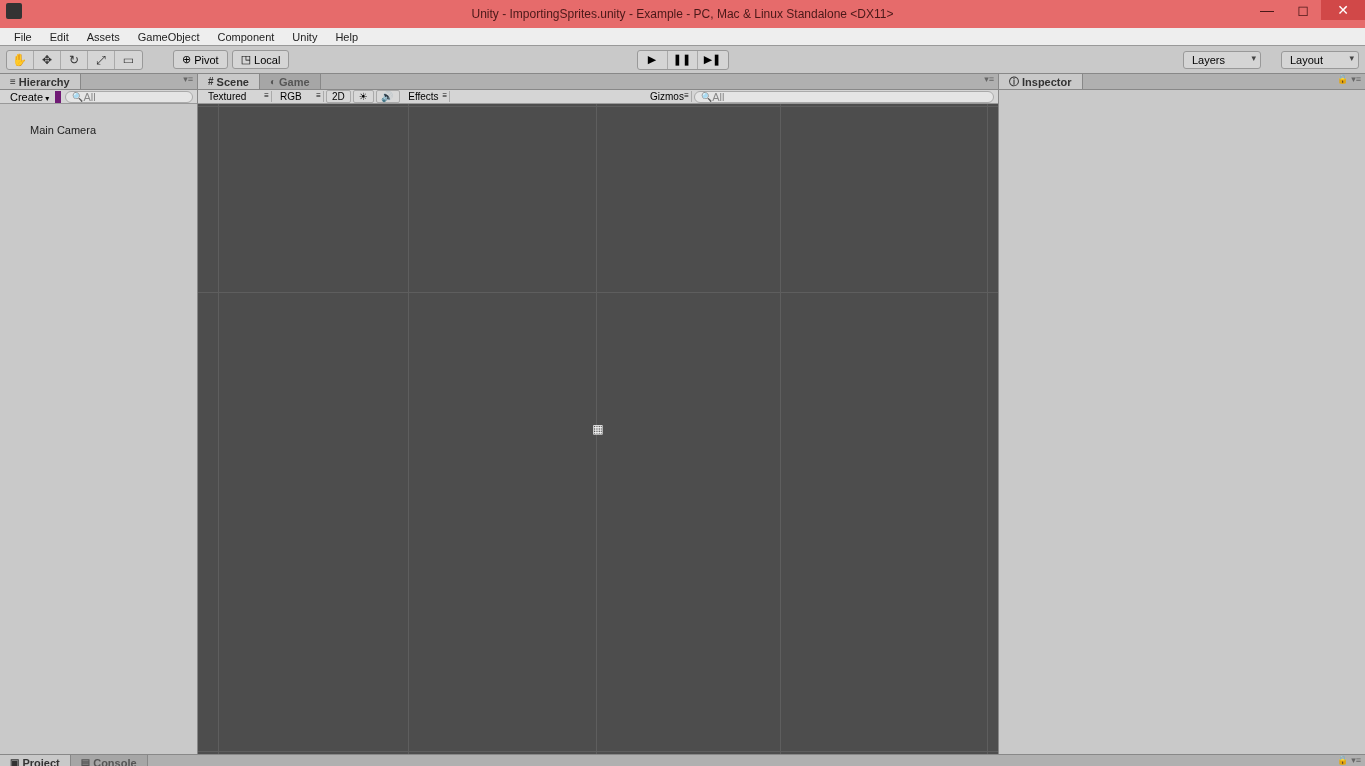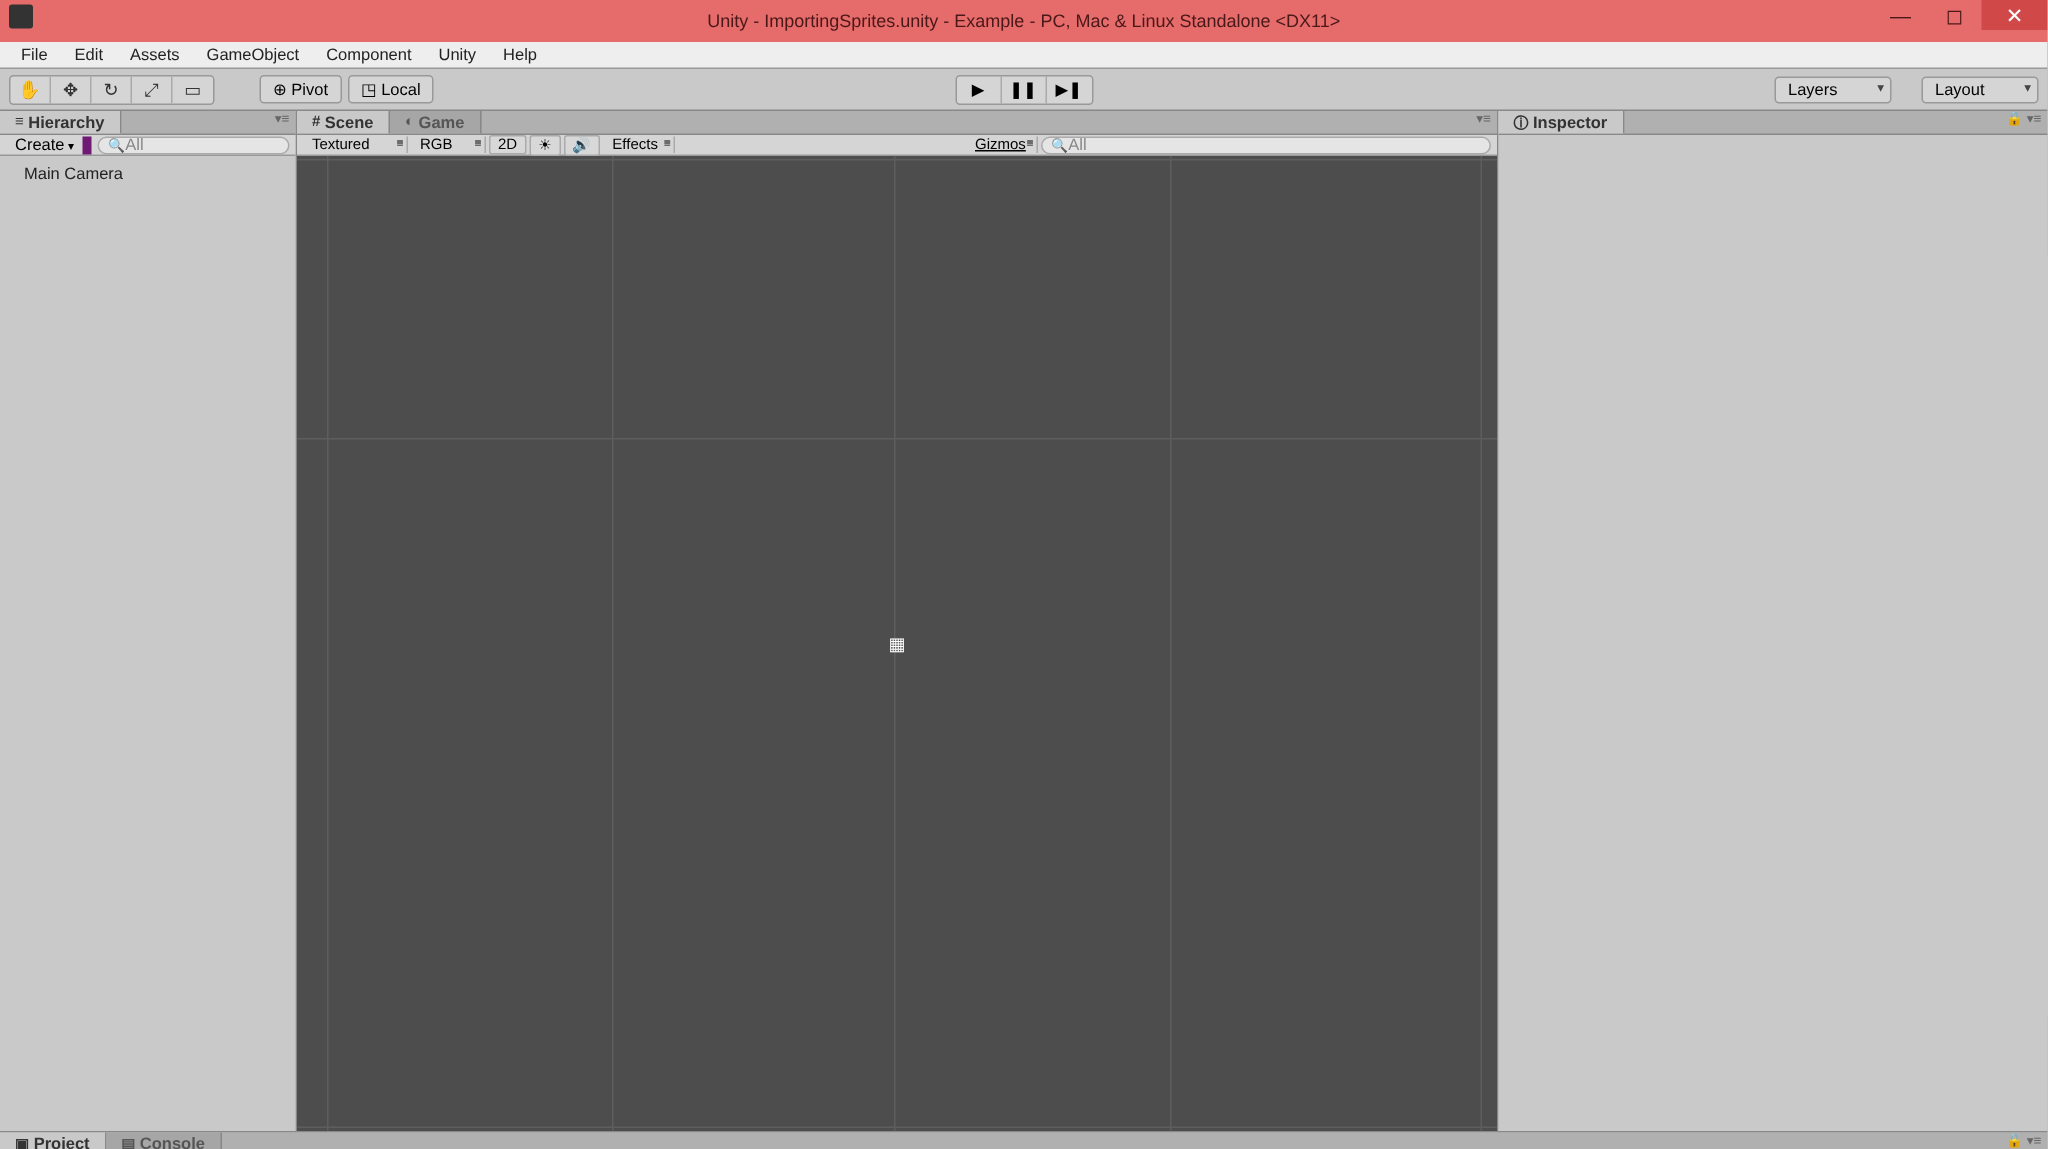--- a/index.html
+++ b/index.html
@@ -27,21 +27,21 @@
 .main-area { display: flex; height: calc(100% - 68px - 18px); }
 .left-col { width: 198px; display: flex; flex-direction: column; border-right: 1px solid #888; }
 .panel-tabs { height: 16px; background: #b0b0b0; display: flex; border-bottom: 1px solid #888; }
 .tab { padding: 1px 10px; background: #c9c9c9; border-right: 1px solid #888; display: flex; align-items: center; gap: 3px; font-weight: bold; color: #333; }
 .tab.inactive { background: #a6a6a6; color: #555; }
 .tab-icon { font-size: 10px; }
 .hierarchy-head { height: 14px; background: #d5d5d5; border-bottom: 1px solid #999; display: flex; align-items: center; padding: 0 4px; gap: 4px; position: relative; }
 .small-dd { padding: 0 6px; border-right: 6px solid #701a75; }
 .small-dd::after { content: " ▾"; font-size: 8px; }
 .search-pill { flex: 1; background: #e5e5e5; border: 1px solid #aaa; border-radius: 8px; height: 12px; padding: 0 6px; font-size: 9px; color: #888; display: flex; align-items: center; }
-.panel-body { flex: 1; background: #c9c9c9; padding: 4px; overflow: auto; }
+.panel-body { flex: 1; background: #c9c9c9; padding: 18px; overflow: auto; }
 .hierarchy-item { padding: 2px 12px; color: #222; }
 .center-col { flex: 1; display: flex; flex-direction: column; border-right: 1px solid #888; }
 .scene-toolbar { height: 14px; background: #d5d5d5; border-bottom: 1px solid #999; display: flex; align-items: center; gap: 2px; padding: 0 4px; }
 .scene-dd { padding: 0 6px; border-right: 1px solid #aaa; position: relative; min-width: 70px; font-size: 10px; }
 .scene-dd::after { content: "≡"; position: absolute; right: 2px; font-size: 8px; }
 .scene-btn { padding: 0 5px; border: 1px solid #aaa; background: #d8d8d8; border-radius: 2px; font-size: 10px; }
 .scene-view { flex: 1; background: #4d4d4d; position: relative; overflow: hidden; }
 .grid-line-v { position: absolute; top: 0; bottom: 0; width: 1px; background: #5e5e5e; }
 .grid-line-h { position: absolute; left: 0; right: 0; height: 1px; background: #5e5e5e; }
 .camera-gizmo { position: absolute; left: 50%; top: 50%; transform: translate(-50%,-50%); color: #fff; font-size: 12px; }
@@ -132,21 +132,21 @@
       <span class="tab-lock">▾≡</span>
     </div>
     <div class="scene-toolbar">
       <div class="scene-dd">Textured</div>
       <div class="scene-dd" style="min-width:50px;">RGB</div>
       <div class="scene-btn">2D</div>
       <div class="scene-btn">☀</div>
       <div class="scene-btn">🔊</div>
       <div class="scene-dd" style="min-width:48px;">Effects</div>
       <div style="flex:1"></div>
-      <div class="scene-dd" style="min-width:48px;text-decoration:underline;">Gizmos</div>
+      <div class="scene-dd" style="min-width:48px;">Gizmos</div>
       <div class="search-pill" style="width:300px;flex:none;">🔍<span>All</span></div>
     </div>
     <div class="scene-view">
       <div class="grid-line-v" style="left:20px;"></div>
       <div class="grid-line-v" style="left:210px;"></div>
       <div class="grid-line-v" style="left:398px;"></div>
       <div class="grid-line-v" style="left:582px;"></div>
       <div class="grid-line-v" style="right:10px;"></div>
       <div class="grid-line-h" style="top:2px;"></div>
       <div class="grid-line-h" style="top:188px;"></div>

